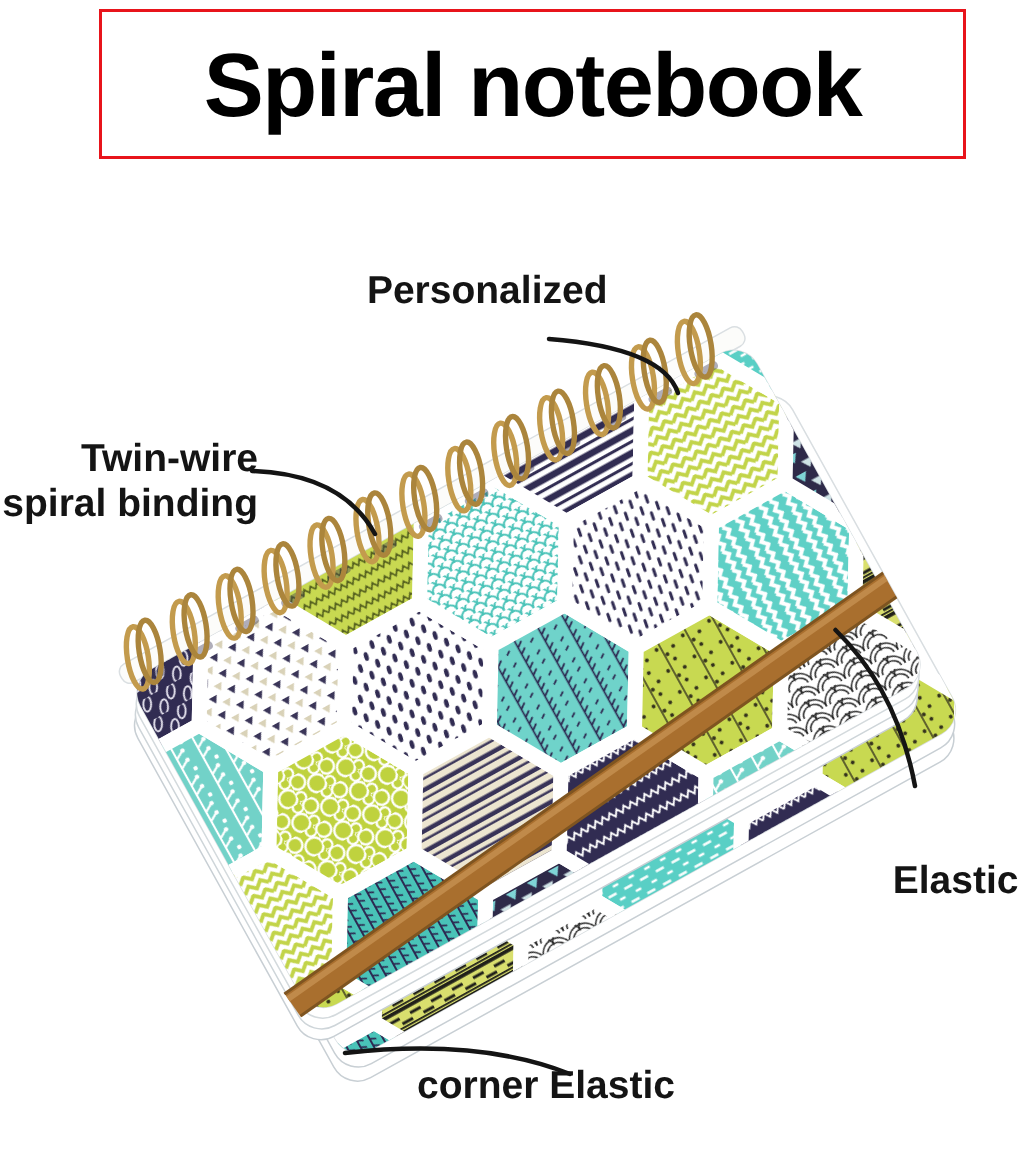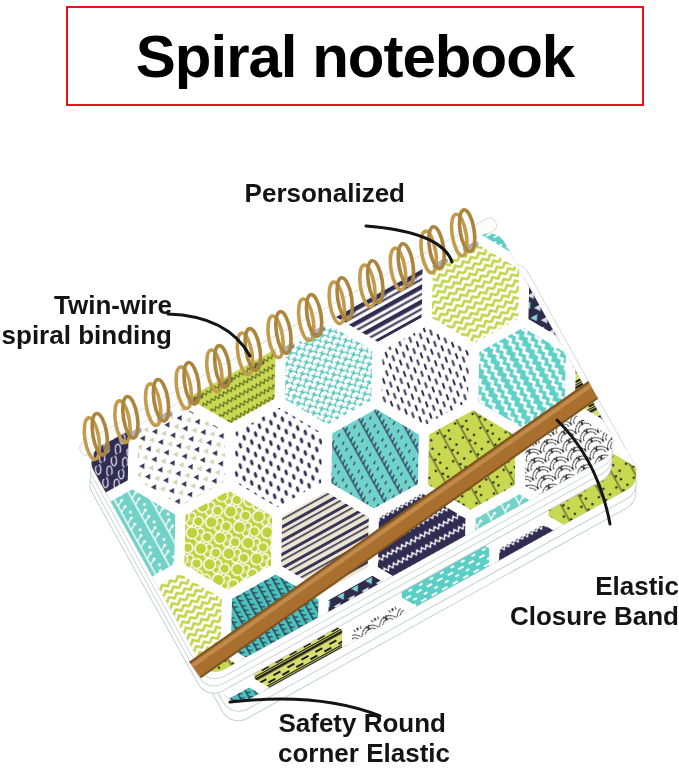--- a/index.html
+++ b/index.html
@@ -259,21 +259,19 @@
     <div>Personalized</div>
   </div>
 
   <div class="callout-label lbl-spiral">
     <div>Twin-wire</div>
     <div>spiral binding</div>
   </div>
 
   <div class="callout-label lbl-elastic">
     <div>Elastic</div>
-    <div>Closure Band</div>
   </div>
 
   <div class="callout-label lbl-corner">
-    <div>Safety Round</div>
     <div>corner Elastic</div>
   </div>
 
 </div>
 
 </body></html>

